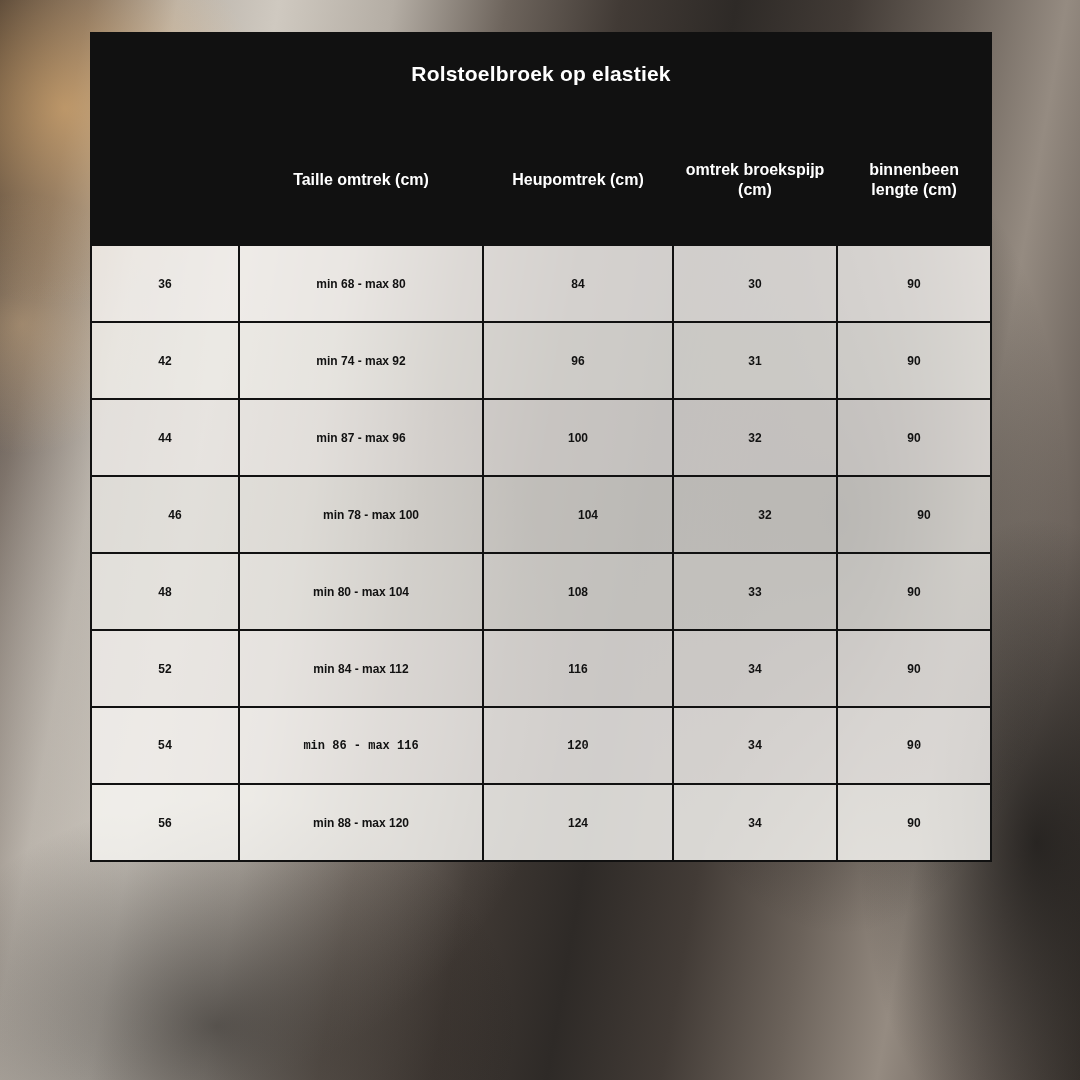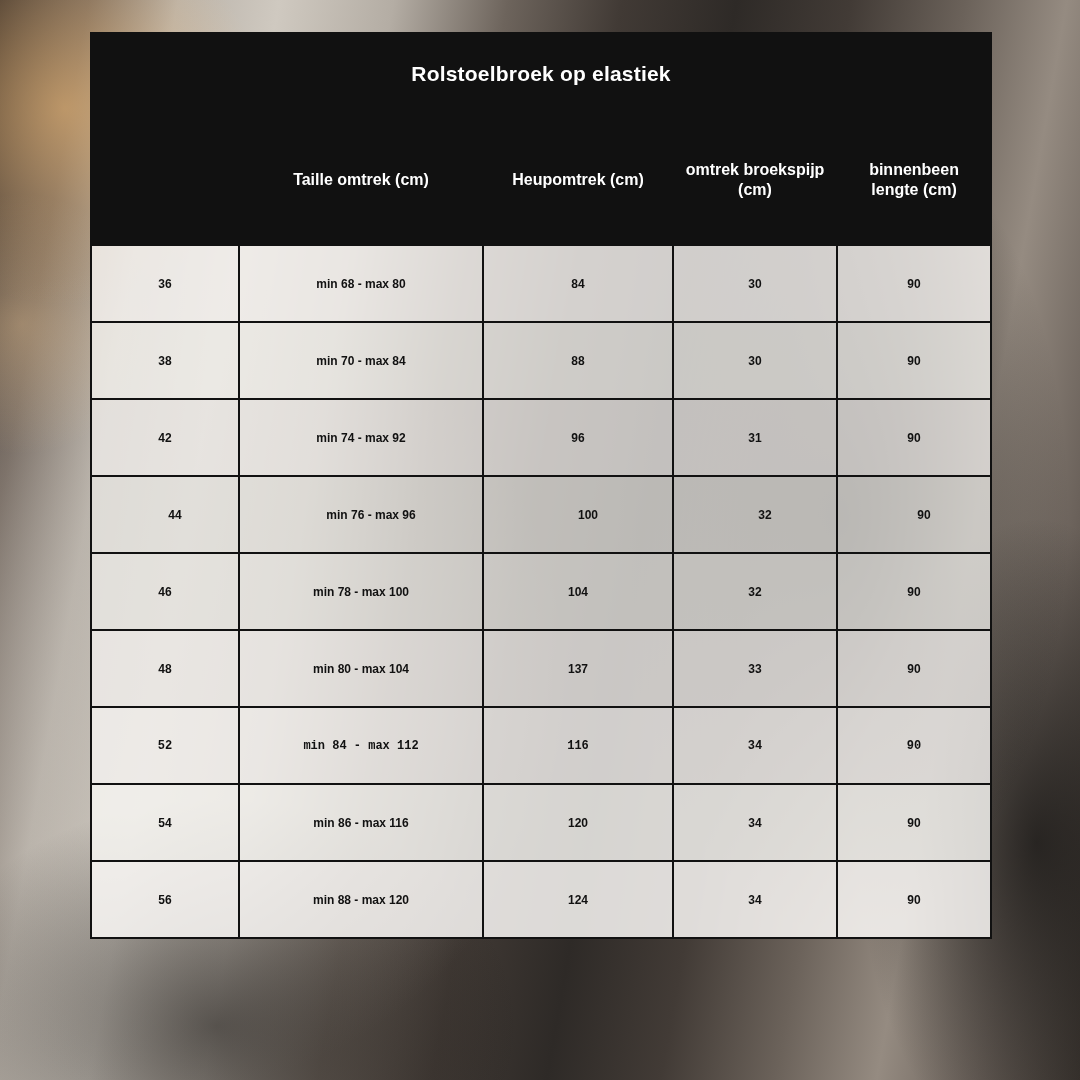--- a/index.html
+++ b/index.html
@@ -133,51 +133,44 @@
   </thead>
   <tbody id="table-body">
       <tr>
         <td>36</td>
         <td>min 68 - max 80</td>
         <td>84</td>
         <td>30</td>
         <td>90</td>
       </tr>
       <tr>
-        <td>38</td>
-        <td>min 70 - max 84</td>
-        <td>88</td>
-        <td>30</td>
-        <td>90</td>
-      </tr>
-      <tr>
         <td>42</td>
         <td>min 74 - max 92</td>
         <td>96</td>
         <td>31</td>
         <td>90</td>
       </tr>
       <tr>
         <td>44</td>
-        <td>min 76 - max 96</td>
+        <td>min 87 - max 96</td>
         <td>100</td>
         <td>32</td>
         <td>90</td>
       </tr>
       <tr>
         <td>46</td>
         <td>min 78 - max 100</td>
         <td>104</td>
         <td>32</td>
         <td>90</td>
       </tr>
       <tr>
         <td>48</td>
         <td>min 80 - max 104</td>
-        <td>137</td>
+        <td>108</td>
         <td>33</td>
         <td>90</td>
       </tr>
       <tr>
         <td>52</td>
         <td>min 84 - max 112</td>
         <td>116</td>
         <td>34</td>
         <td>90</td>
       </tr>

